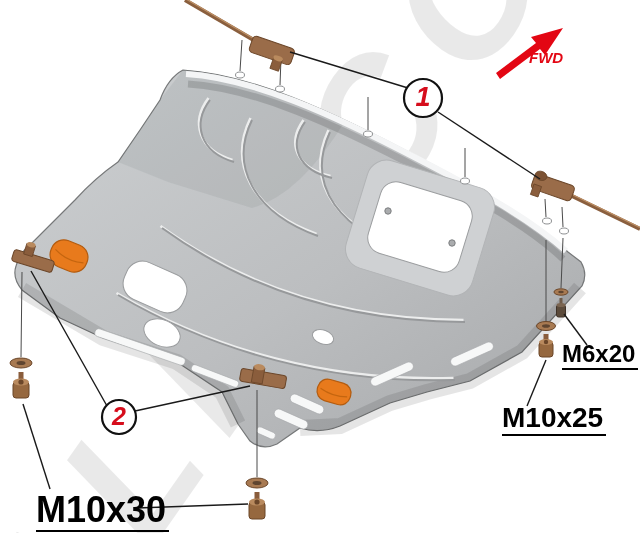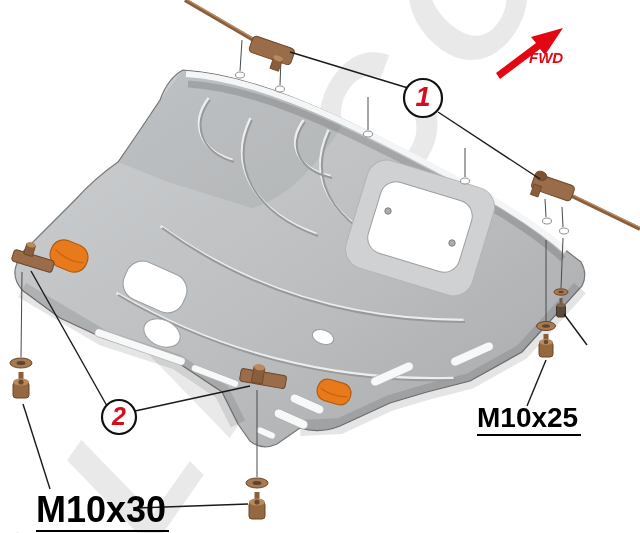--- a/index.html
+++ b/index.html
@@ -27,21 +27,21 @@
     transform:translate(-50%,-52%);
     color:#d60d1c;font-style:italic;font-weight:700;
   }
   .n1{left:423px;top:98px;font-size:27px;}
   .n2{left:119px;top:417px;font-size:25px;}
   .flabel{
     font-weight:700;border-bottom:2.5px solid #000;
     padding:0 3px 2px 0;line-height:1;
   }
   .l-m6 {left:562px;top:342px;font-size:24px;}
-  .l-m1025{left:477px;top:404px;font-size:28px;}
+  .l-m1025{left:502px;top:404px;font-size:28px;}
   .l-m1030{left:36px;top:492px;font-size:36px;}
 </style>
 </head>
 <body>
 
 <div id="stage">
 
   <div class="watermark">ALFECO</div>
 
   <svg class="draw" width="640" height="533" viewBox="0 0 640 533">
@@ -237,15 +237,16 @@
     <circle cx="119" cy="417" r="17" fill="#ffffff" stroke="#111111" stroke-width="2.2"></circle>
 
     <path d="M496,73 L536,43 L531,37 L563,28 L545,55 L540,49 L500,79 Z" fill="#e30613"></path>
   </svg>
 
   <div class="txt fwd-label">FWD</div>
 
   <div class="txt callout-num n1">1</div>
   <div class="txt callout-num n2">2</div>
 
+  <div class="txt flabel l-m6">M6x20</div>
   <div class="txt flabel l-m1025">M10x25</div>
   <div class="txt flabel l-m1030">M10x30</div>
 </div>
 
 </body></html>

